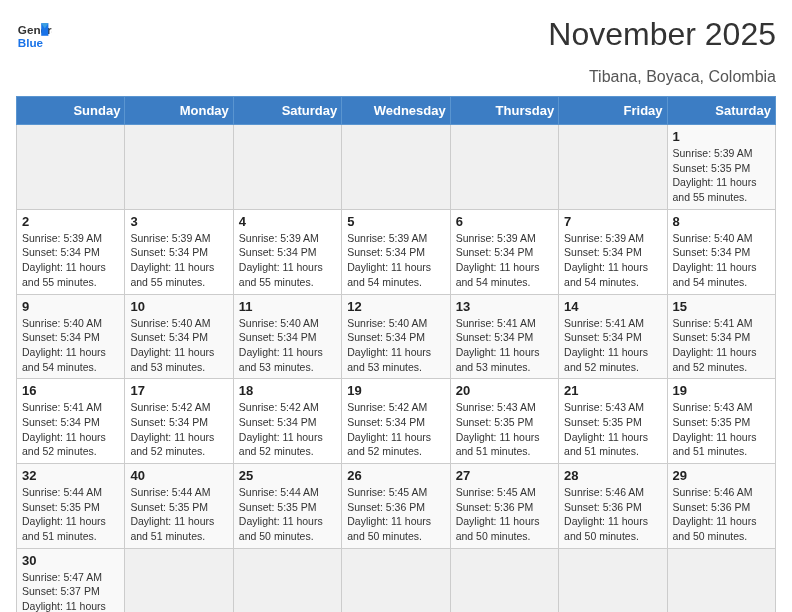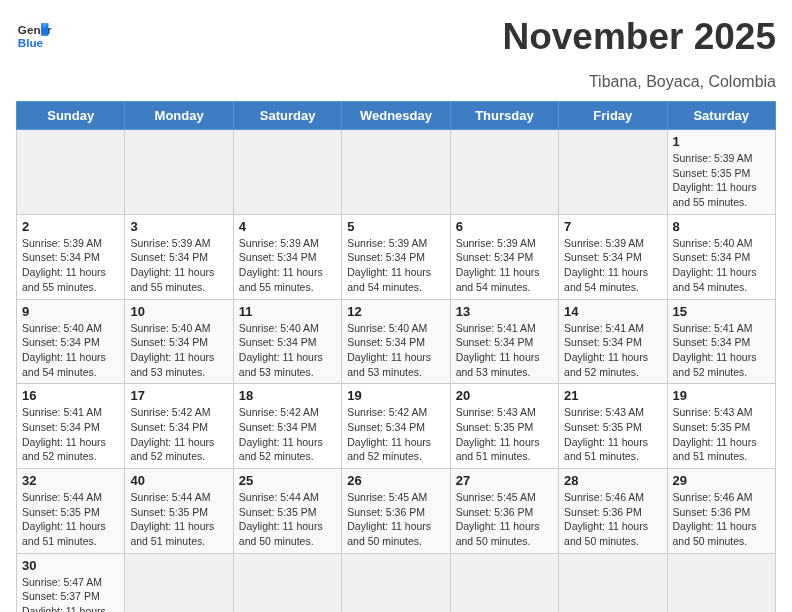--- a/index.html
+++ b/index.html
@@ -22,43 +22,43 @@
       gap: 4px;
     }
     .logo-icon {
       width: 36px;
       height: 36px;
     }
     .title-area {
       text-align: right;
     }
     .month-title {
-      font-size: 37px;
-      font-weight: bold;
+      font-size: 32px;
+      font-weight: normal;
       color: #333;
     }
     .location-title {
       font-size: 16px;
       color: #555;
       margin-top: 15px;
     }
     table {
       width: 100%;
       border-collapse: collapse;
       border: 1px solid #ccc;
     }
     thead tr {
       background-color: #3c7dc4;
     }
     thead th {
       color: #fff;
       font-size: 13px;
       font-weight: bold;
       padding: 6px 4px;
-      text-align: center;
+      text-align: right;
       border: 1px solid #5a95d0;
     }
     tbody td {
       vertical-align: top;
       padding: 4px 5px;
       border: 1px solid #ccc;
       width: calc(100% / 7);
       min-height: 80px;
       background: #fff;
     }

